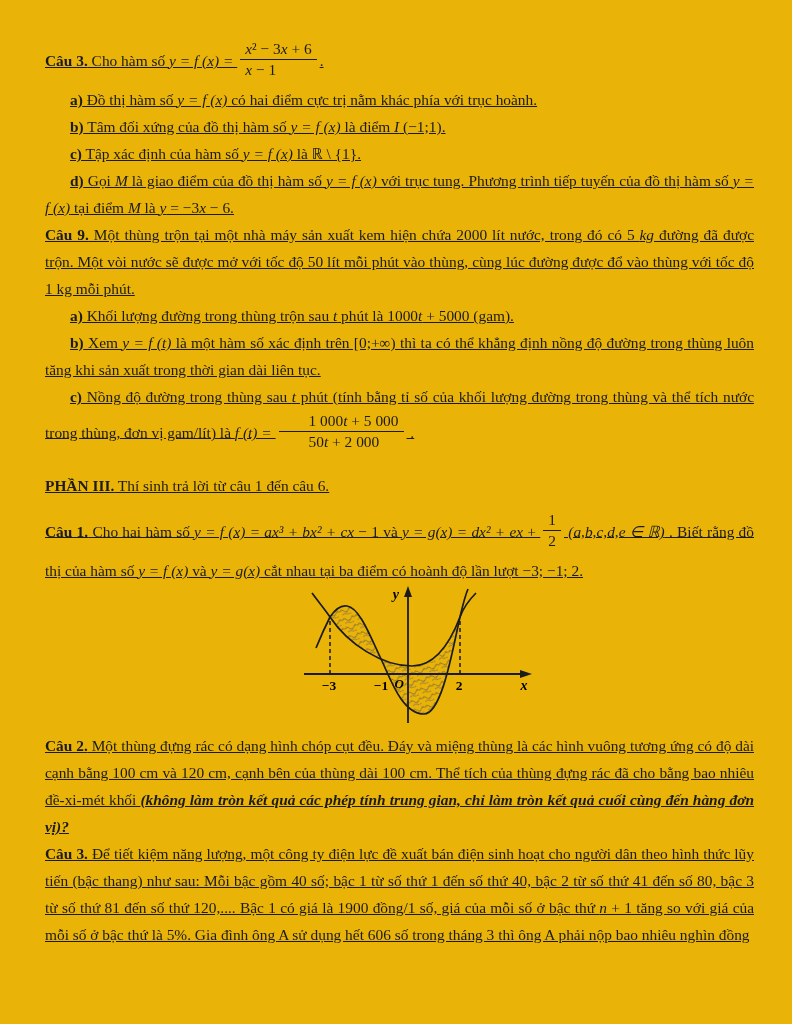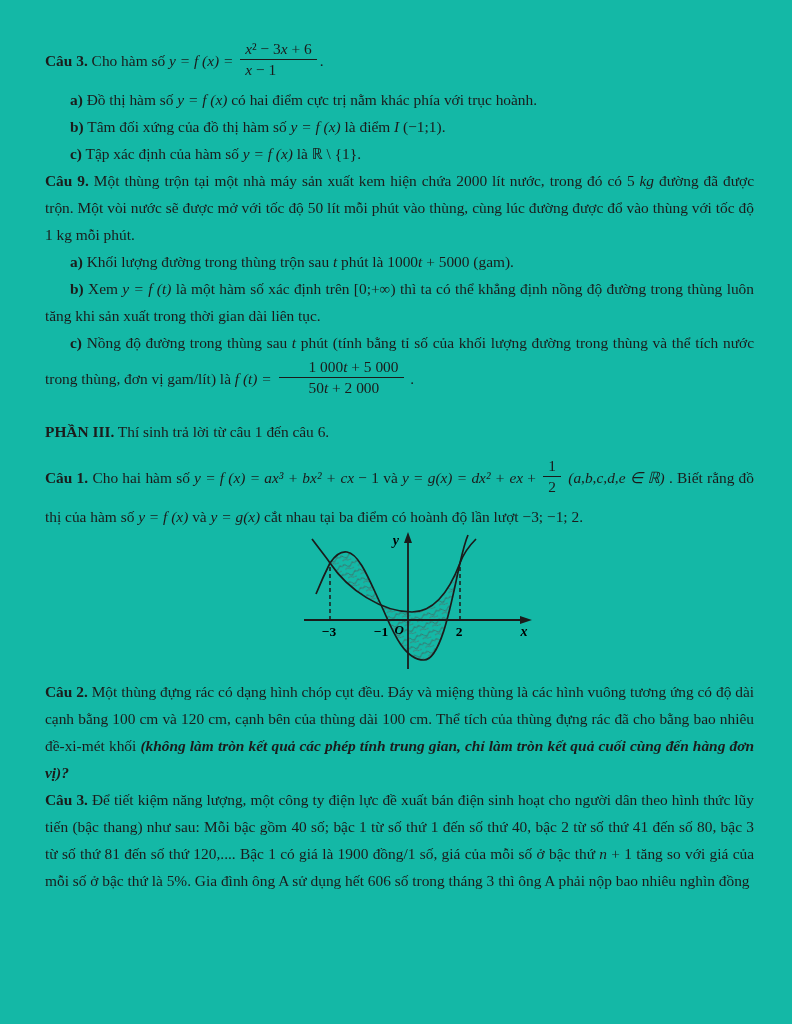--- a/index.html
+++ b/index.html
@@ -1,27 +1,28 @@
 <!DOCTYPE html>
 <html><head>
 <meta charset="utf-8">
 <style>
   html,body{margin:0;padding:0;background:#e8e8e6;}
   .page{
     position:relative;
     width:792px;height:1024px;
     margin:0 auto;
-    background:#14b8a6;
+    background:#eab308;
     color:#1b1b1b;
     font-family:"Liberation Serif", serif;
     font-size:15.4px;
     line-height:27px;
     padding:38px 38px 0 45px;
     box-sizing:border-box;
     overflow:hidden;
+    text-decoration:underline;
   }
   .para{margin:0;text-align:justify;text-align-last:left;}
   .item{text-indent:25px;}
   .indent1{text-indent:28px;}
   .part-heading{margin:14px 0 10px 0;}
   .math{font-style:italic;}
   b .math, .bi{font-style:italic;font-weight:bold;}
   .frac{
     display:inline-block;text-align:center;vertical-align:middle;
     line-height:1.2;margin:4px 3px;transform:translateY(-2px);
@@ -38,20 +39,21 @@
 </head>
 <body>
 
 <div class="page">
 
   <section>
     <p class="para"><b>Câu 3.</b> Cho hàm số <span class="math">y = f (x) = </span><span class="frac"><span class="num"><span class="math">x</span>² − 3<span class="math">x</span> + 6</span><span class="den"><span class="math">x</span> − 1</span></span>.</p>
     <p class="para item"><b>a)</b> Đồ thị hàm số <span class="math">y = f (x)</span> có hai điểm cực trị nằm khác phía với trục hoành.</p>
     <p class="para item"><b>b)</b> Tâm đối xứng của đồ thị hàm số <span class="math">y = f (x)</span> là điểm <span class="math">I</span> (−1;1).</p>
     <p class="para item"><b>c)</b> Tập xác định của hàm số <span class="math">y = f (x)</span> là ℝ \ {1}.</p>
+    <p class="para item"><b>d)</b> Gọi <span class="math">M</span> là giao điểm của đồ thị hàm số <span class="math">y = f (x)</span> với trục tung. Phương trình tiếp tuyến của đồ thị hàm số <span class="math">y = f (x)</span> tại điểm <span class="math">M</span> là <span class="math">y</span> = −3<span class="math">x</span> − 6.</p>
   </section>
 
   <section>
     <p class="para"><b>Câu 9.</b> Một thùng trộn tại một nhà máy sản xuất kem hiện chứa 2000 lít nước, trong đó có 5 <span class="math">kg</span> đường đã được trộn. Một vòi nước sẽ được mở với tốc độ 50 lít mỗi phút vào thùng, cùng lúc đường được đổ vào thùng với tốc độ 1 kg mỗi phút.</p>
     <p class="para item"><b>a)</b> Khối lượng đường trong thùng trộn sau <span class="math">t</span> phút là 1000<span class="math">t</span> + 5000 (gam).</p>
     <p class="para item"><b>b)</b>  Xem <span class="math">y = f (t)</span> là một hàm số xác định trên [0;+∞) thì ta có thể khẳng định nồng độ đường trong thùng luôn tăng khi sản xuất trong thời gian dài liên tục.</p>
     <p class="para item"><b>c)</b> Nồng độ đường trong thùng sau <span class="math">t</span> phút (tính bằng tỉ số của khối lượng đường trong thùng và thể tích nước trong thùng, đơn vị gam/lít) là <span class="math">f (t) = </span><span class="frac"><span class="num">1 000<span class="math">t</span> + 5 000</span><span class="den">50<span class="math">t</span> + 2 000</span></span> .</p>
   </section>
 
   <p class="para part-heading"><b>PHẦN III.</b> Thí sinh trả lời từ câu 1 đến câu 6.</p>

